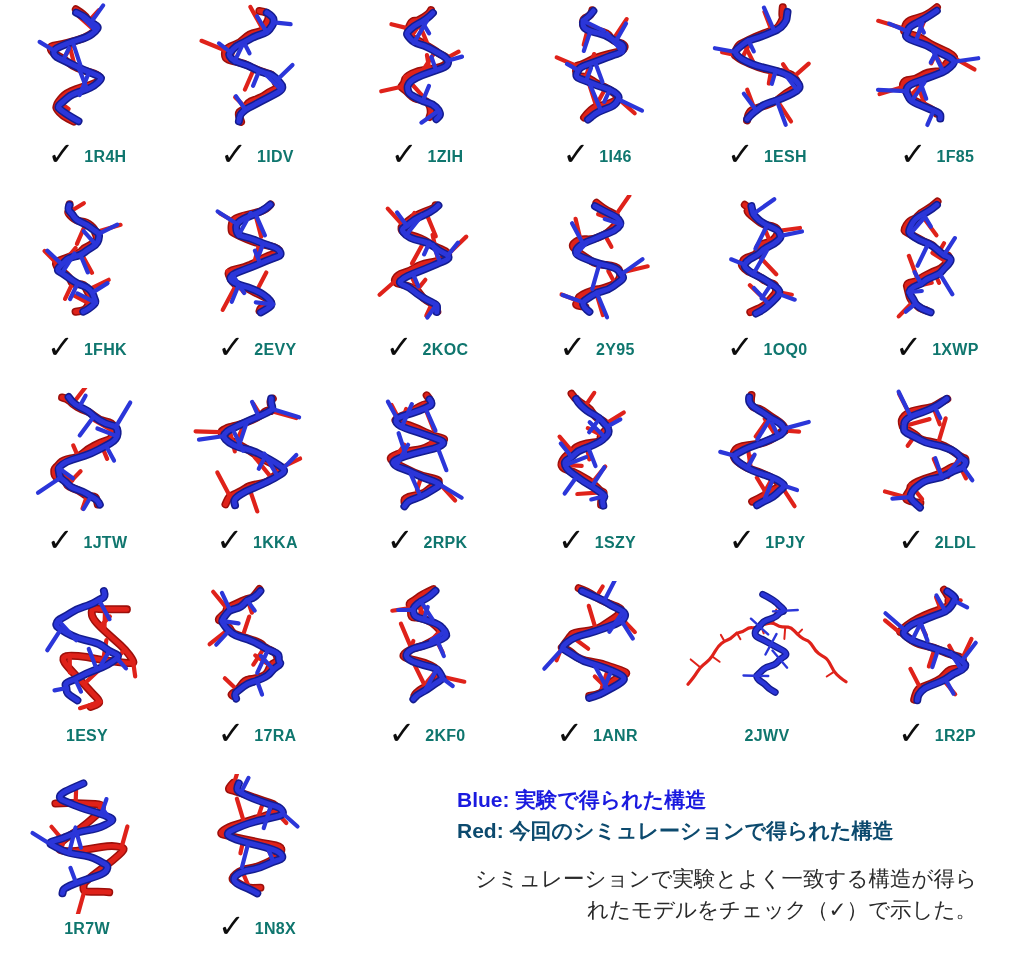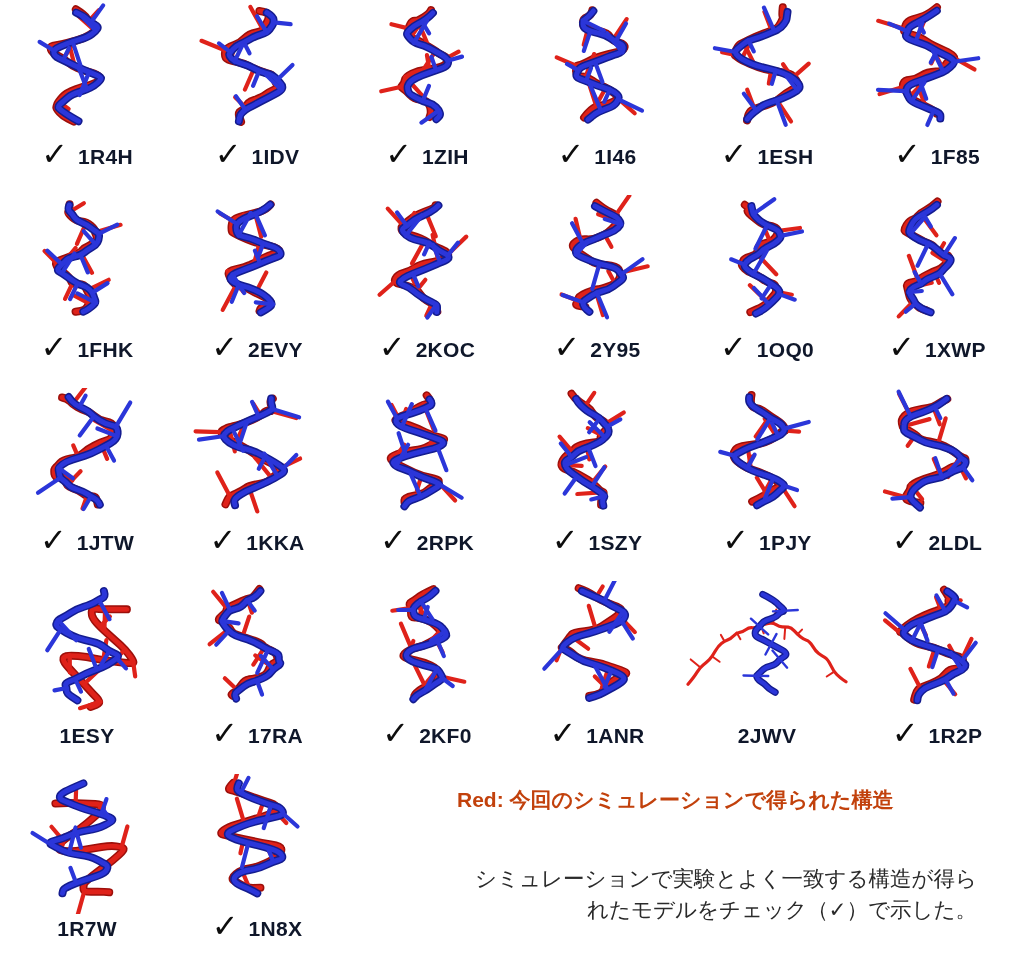--- a/index.html
+++ b/index.html
@@ -9,21 +9,21 @@
   .grid{
     position:absolute;left:2px;top:2px;
     display:grid;
     grid-template-columns:repeat(6,170px);
     grid-auto-rows:193px;
   }
   .cell{margin:0;display:flex;flex-direction:column;align-items:center;}
   svg.render{display:block;}
   .cap{display:flex;align-items:center;justify-content:center;gap:10px;margin-top:-1px;height:32px;}
   .check{font-size:32px;font-weight:400;color:#0d0d0d;line-height:1;transform:translateY(-3px);}
-  .pdb{font-size:21px;font-weight:700;color:#0f172a;letter-spacing:0.3px;}
+  .pdb{font-size:16px;font-weight:700;color:#0f766e;letter-spacing:0.3px;}
 
   .legend{position:absolute;left:457px;top:784px;font-size:21px;font-weight:700;line-height:31px;}
   .legend-line{white-space:nowrap;}
   .note{
     position:absolute;left:457px;top:864px;width:520px;
     font-size:21.5px;font-weight:400;line-height:31px;color:#2a2a2a;
   }
 </style>
 </head>
 <body>
@@ -838,17 +838,18 @@
           </g>
         </svg>
     <figcaption class="cap">
       <span class="check">✓</span>
       <span class="pdb">1N8X</span>
     </figcaption>
   </figure>
     </div>
 
   <div class="legend">
-    <div class="legend-line" id="legend-red" style="color: #c2410c;">Red: 今回のシミュレーションで得られた構造</div>
+    <div class="legend-line" id="legend-blue" style="color: rgb(26, 26, 223);">Blue: 実験で得られた構造</div>
+    <div class="legend-line" id="legend-red" style="color: #0c4a6e;">Red: 今回のシミュレーションで得られた構造</div>
   </div>
 
   <div class="note" style="color: rgb(42, 42, 42); text-align: right;">シミュレーションで実験とよく一致する構造が得られたモデルをチェック（✓）で示した。</div>
 </div>
 
 </body></html>

